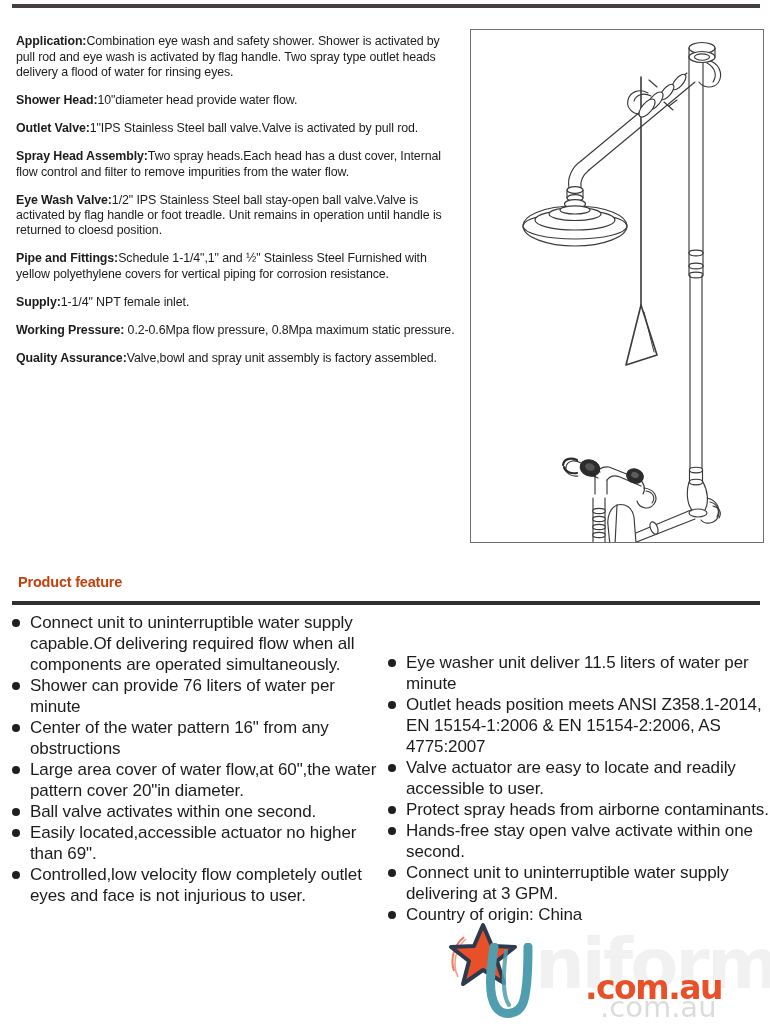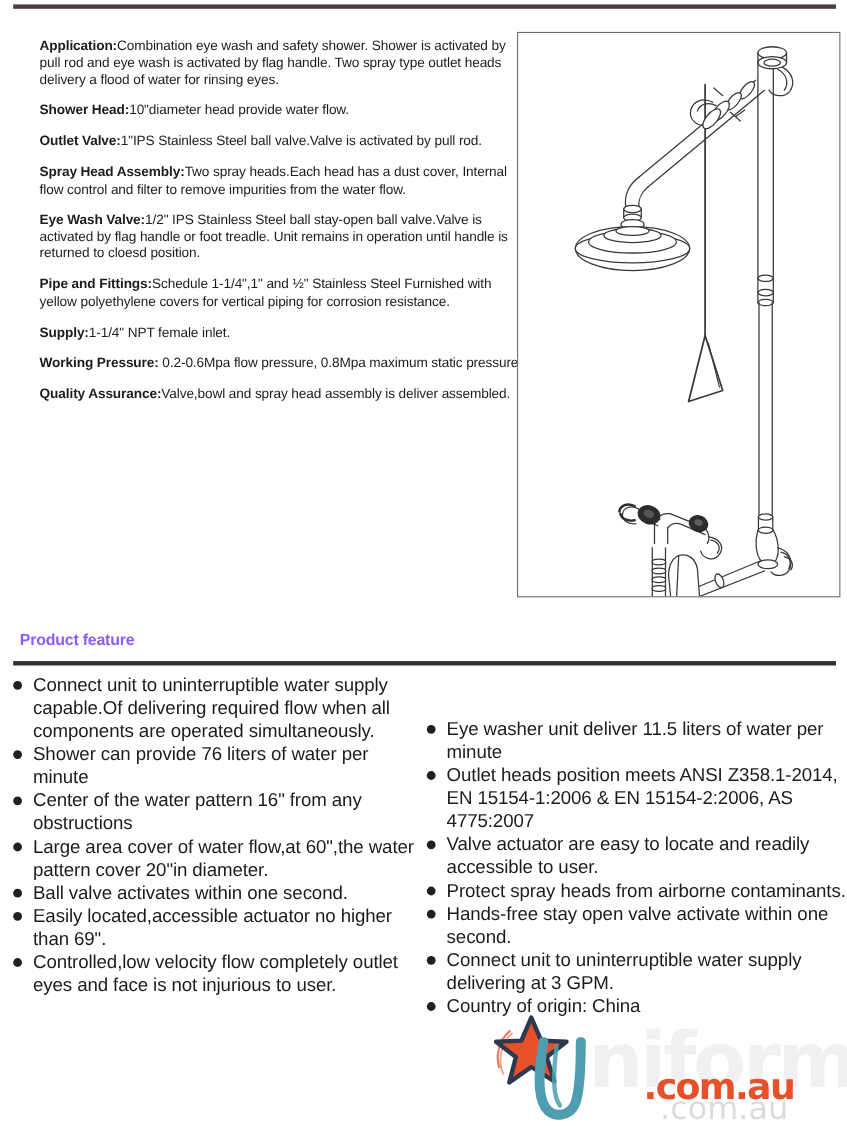--- a/index.html
+++ b/index.html
@@ -21,21 +21,20 @@
     left: 12px; top: 4px;
     width: 748px; height: 4px;
     background: #453d3f;
   }
 
   
   #spec-column {
     position: absolute;
     left: 16px; top: 22px;
     width: 440px;
-    margin-left: 20px;
   }
   .spec-block {
     font-size: 12.4px;
     line-height: 15.2px;
     margin-bottom: 13px;
     color: #1c1c1c;
     letter-spacing: -0.1px;
   }
   .spec-block .lbl { font-weight: bold; }
 
@@ -49,21 +48,21 @@
     overflow: hidden;
   }
   #product-illustration { display: block; }
 
   
   #feature-heading {
     position: absolute;
     left: 18px; top: 574px;
     font-size: 14.5px;
     font-weight: bold;
-    color: #8b5cf6;
+    color: #c2410c;
     letter-spacing: -0.2px;
   }
   #feature-rule {
     position: absolute;
     left: 12px; top: 601px;
     width: 748px; height: 3.5px;
     background: #333032;
   }
 
   #features-left {
@@ -136,21 +135,21 @@
 
 <div id="spec-column">
     <p class="spec-block"><span class="lbl">Application:</span><span>Combination eye wash and safety shower. Shower is activated by pull rod and eye wash is activated by flag handle. Two spray type outlet heads delivery a flood of water for rinsing eyes.</span></p>
     <p class="spec-block"><span class="lbl">Shower Head:</span><span>10"diameter head provide water flow.</span></p>
     <p class="spec-block"><span class="lbl">Outlet Valve:</span><span>1"IPS Stainless Steel ball valve.Valve is activated by pull rod.</span></p>
     <p class="spec-block"><span class="lbl">Spray Head Assembly:</span><span>Two spray heads.Each head has a dust cover, Internal flow control and filter to remove impurities from the water flow.</span></p>
     <p class="spec-block"><span class="lbl">Eye Wash Valve:</span><span>1/2" IPS Stainless Steel ball stay-open ball valve.Valve is activated by flag handle or foot treadle. Unit remains in operation until handle is returned to cloesd position.</span></p>
     <p class="spec-block"><span class="lbl">Pipe and Fittings:</span><span>Schedule 1-1/4",1" and ½" Stainless Steel Furnished with yellow polyethylene covers for vertical piping for corrosion resistance.</span></p>
     <p class="spec-block"><span class="lbl">Supply:</span><span>1-1/4" NPT female inlet.</span></p>
     <p class="spec-block"><span class="lbl">Working Pressure:</span><span> 0.2-0.6Mpa flow pressure, 0.8Mpa maximum static pressure.</span></p>
-    <p class="spec-block"><span class="lbl">Quality Assurance:</span><span>Valve,bowl and spray head assembly is deliver assembled.</span></p>
+    <p class="spec-block"><span class="lbl">Quality Assurance:</span><span>Valve,bowl and spray unit assembly is factory assembled.</span></p>
   </div>
 
 <div id="product-image-box" style="border-color: rgb(111, 111, 111);">
   <svg id="product-illustration" width="292" height="512" viewBox="0 0 292 512" xmlns="http://www.w3.org/2000/svg">
     <g fill="none" stroke="#3a3a3a" stroke-width="1.15" stroke-linejoin="round" stroke-linecap="round">
 
       <ellipse cx="231" cy="18" rx="13" ry="5.5" fill="#fff"></ellipse>
       <path d="M218 18 L218 27"></path>
         <path d="M244 18 L244 27"></path>
       <ellipse cx="231" cy="27" rx="13" ry="5.5" fill="#fff"></ellipse>

